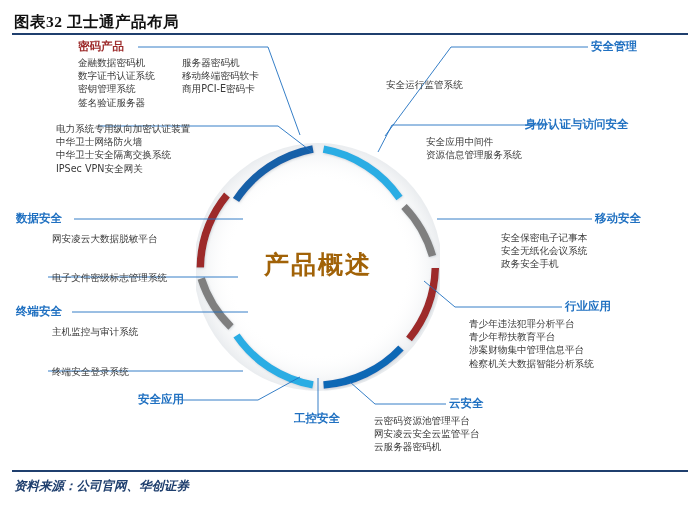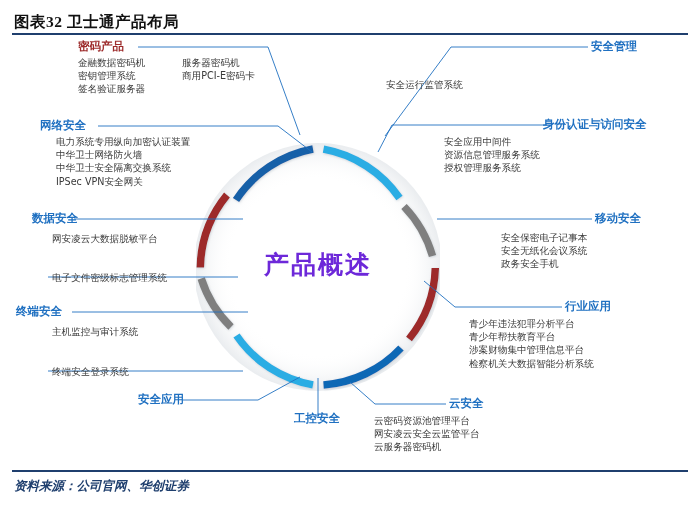--- a/index.html
+++ b/index.html
@@ -60,21 +60,21 @@
     left: 196px; top: 122px;
     width: 244px; height: 290px;
   }
   .center-label {
     position: absolute;
     left: 196px; top: 248px;
     width: 244px;
     text-align: center;
     font-size: 25px;
     font-weight: bold;
-    color: #6d28d9;
+    color: #a16207;
     letter-spacing: 2px;
   }
 
   
   .callout { position: absolute; }
   .callout .hdr {
     font-size: 11.5px;
     font-weight: bold;
     white-space: nowrap;
     color: #1f70c1;
@@ -171,40 +171,43 @@
   </svg>
 
   <div class="callout" style="left:78px; top:40px;">
     <div class="hdr red">密码产品</div>
     <div class="items twocol" style="margin-top:3px;">
       <div class="row">
         <span class="c1">金融数据密码机</span>
         <span class="c2">服务器密码机</span>
       </div>
       <div class="row">
+        <span class="c1">数字证书认证系统</span>
+        <span class="c2">移动终端密码软卡</span>
+      </div>
+      <div class="row">
         <span class="c1">密钥管理系统</span>
         <span class="c2">商用PCI-E密码卡</span>
       </div>
       <div class="row">
         <span class="c1">签名验证服务器</span>
       </div>
     </div>
   </div>
 
   <div class="callout" style="left:40px; top:119px;">
-    <div class="hdr">网络安全</div>
     <div class="items" style="margin-top:3px; margin-left:16px;">
       <span class="row">电力系统专用纵向加密认证装置</span>
       <span class="row">中华卫士网络防火墙</span>
       <span class="row">中华卫士安全隔离交换系统</span>
       <span class="row">IPSec VPN安全网关</span>
     </div>
   </div>
 
-  <div class="callout" style="left:16px; top:212px;margin-left:16px;">
+  <div class="callout" style="left:16px; top:212px;">
     <div class="hdr">数据安全</div>
   </div>
   <div class="callout" style="left:52px; top:232px;">
     <div class="items">
       <span class="row">网安凌云大数据脱敏平台</span>
     </div>
   </div>
   <div class="callout" style="left:52px; top:271px;">
     <div class="items">
       <span class="row">电子文件密级标志管理系统</span>
@@ -254,26 +257,25 @@
 
   <div class="callout" style="left:595px; top:212px;">
     <div class="hdr">移动安全</div>
     <div class="items" style="margin-top:6px; margin-left:-94px;">
       <span class="row">安全保密电子记事本</span>
       <span class="row">安全无纸化会议系统</span>
       <span class="row">政务安全手机</span>
     </div>
   </div>
 
-  <div class="callout" style="left:543px; top:118px;">
+  <div class="callout" style="left:525px; top:118px;">
     <div class="hdr">身份认证与访问安全</div>
     <div class="items" style="margin-top:4px; margin-left:-99px;">
       <span class="row">安全应用中间件</span>
       <span class="row">资源信息管理服务系统</span>
-      <span class="row">授权管理服务系统</span>
     </div>
   </div>
 
   <div class="callout" style="left:591px; top:40px;">
     <div class="hdr">安全管理</div>
   </div>
   <div class="callout" style="left:386px; top:78px;">
     <div class="items">
       <span class="row">安全运行监管系统</span>
     </div>

